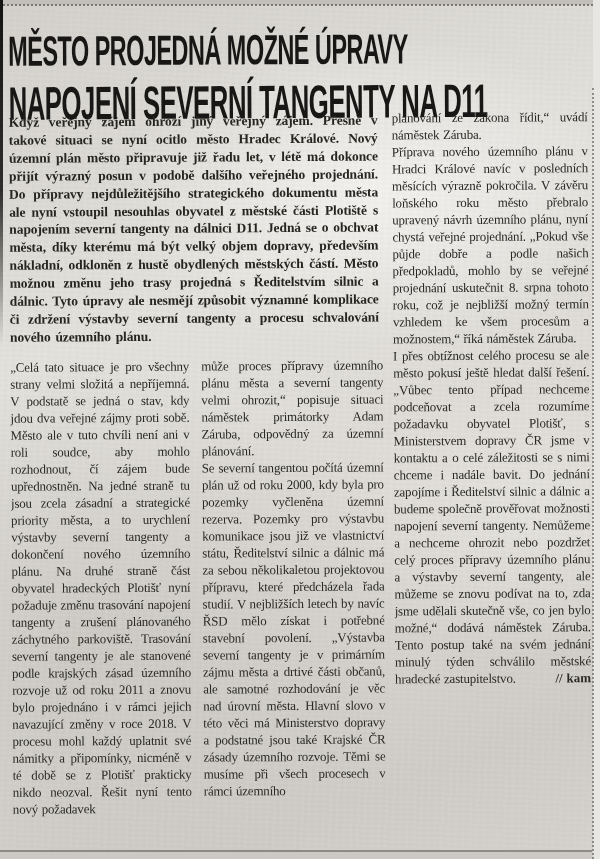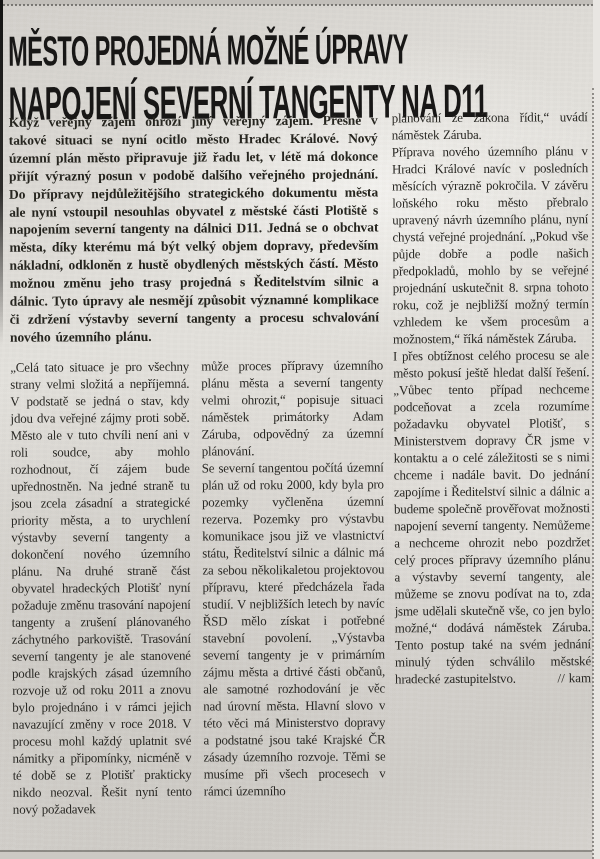--- a/index.html
+++ b/index.html
@@ -42,21 +42,21 @@
   .lead{position:absolute;top:112px;left:10px;width:369px;margin:0;
     font-weight:bold;font-size:13.5px;line-height:17.9px;text-align:justify;
     letter-spacing:-0.1px;word-spacing:1.5px;color:#26251f;}
 
   .col{position:absolute;font-size:13px;line-height:17px;text-align:justify;
     letter-spacing:-0.2px;word-spacing:0.6px;color:#2a2925;overflow:hidden;}
   .col p{margin:0;}
   .col1{left:10px;top:357px;width:179px;height:494px;}
   .col2{left:201px;top:357px;width:182px;height:494px;}
   .col3{left:393px;top:110px;width:196px;height:741px;}
-  .sig{float:right;font-weight:normal;letter-spacing:0;padding-left:8px;}
+  .sig{float:right;font-weight:bold;letter-spacing:0;padding-left:8px;}
 </style>
 </head>
 <body>
 
 <div class="clip">
   <div class="grain"></div>
   <div class="top-strip"></div>
   <div class="cut-top"></div>
   <div class="right-strip"></div>
   <div class="cut-right"></div>

